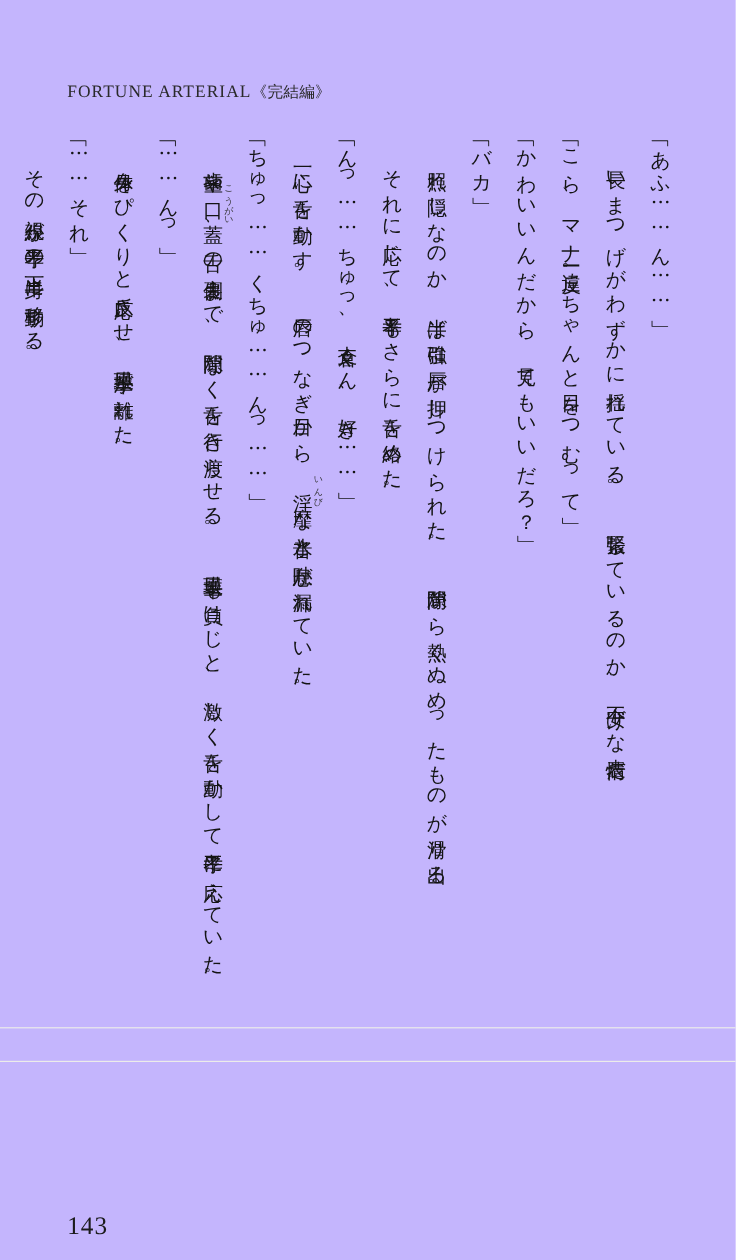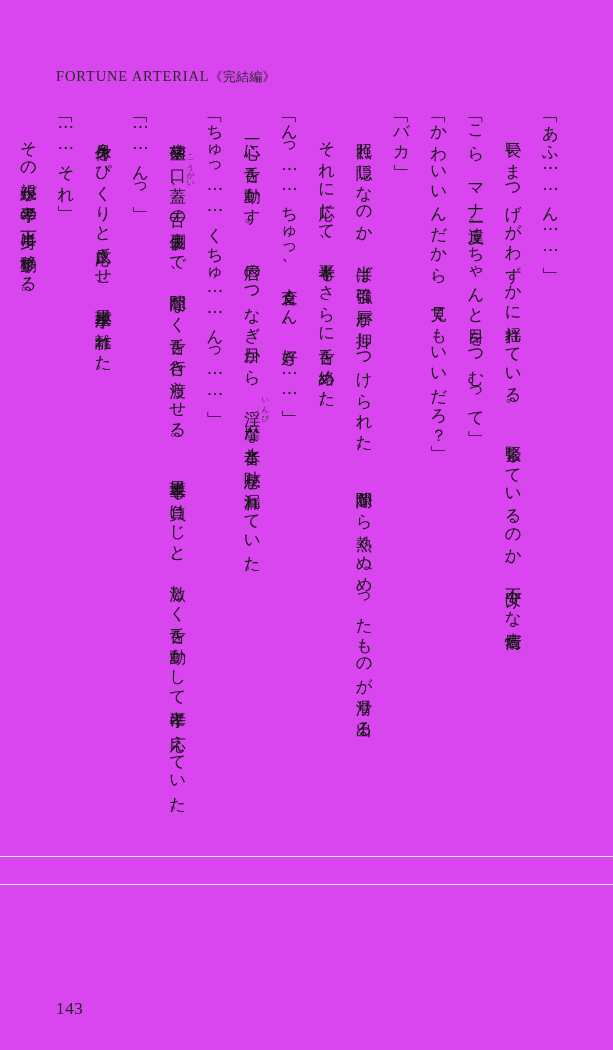--- a/index.html
+++ b/index.html
@@ -12,21 +12,21 @@
     height: 1050px;
     position: relative;
     font-family: "Liberation Serif", "DejaVu Serif", serif;
     color: #1b1b1b;
     overflow: hidden;
   }
 
   .page {
     position: absolute;
     inset: 0;
-    background: #d946ef;
+    background: #c4b5fd;
   }
 
   
   .running-head {
     position: absolute;
     top: 68px;
     left: 56px;
     font-size: 14.5px;
     letter-spacing: 0.06em;
     color: #2a2a2a;
@@ -81,23 +81,23 @@
     height: 1px;
     background: #ececea;
   }
   .scan-line.a { top: 856px; }
   .scan-line.b { top: 884px; }
 
   
   .folio {
     position: absolute;
     left: 56px;
-    bottom: 31px;
+    bottom: 16px;
     font-family: "Liberation Serif", "DejaVu Serif", serif;
-    font-size: 17px;
+    font-size: 21px;
     letter-spacing: 0.04em;
     color: #1b1b1b;
   }
 </style>
 </head>
 <body>
 
 <div class="page">
 
   <div class="running-head">

